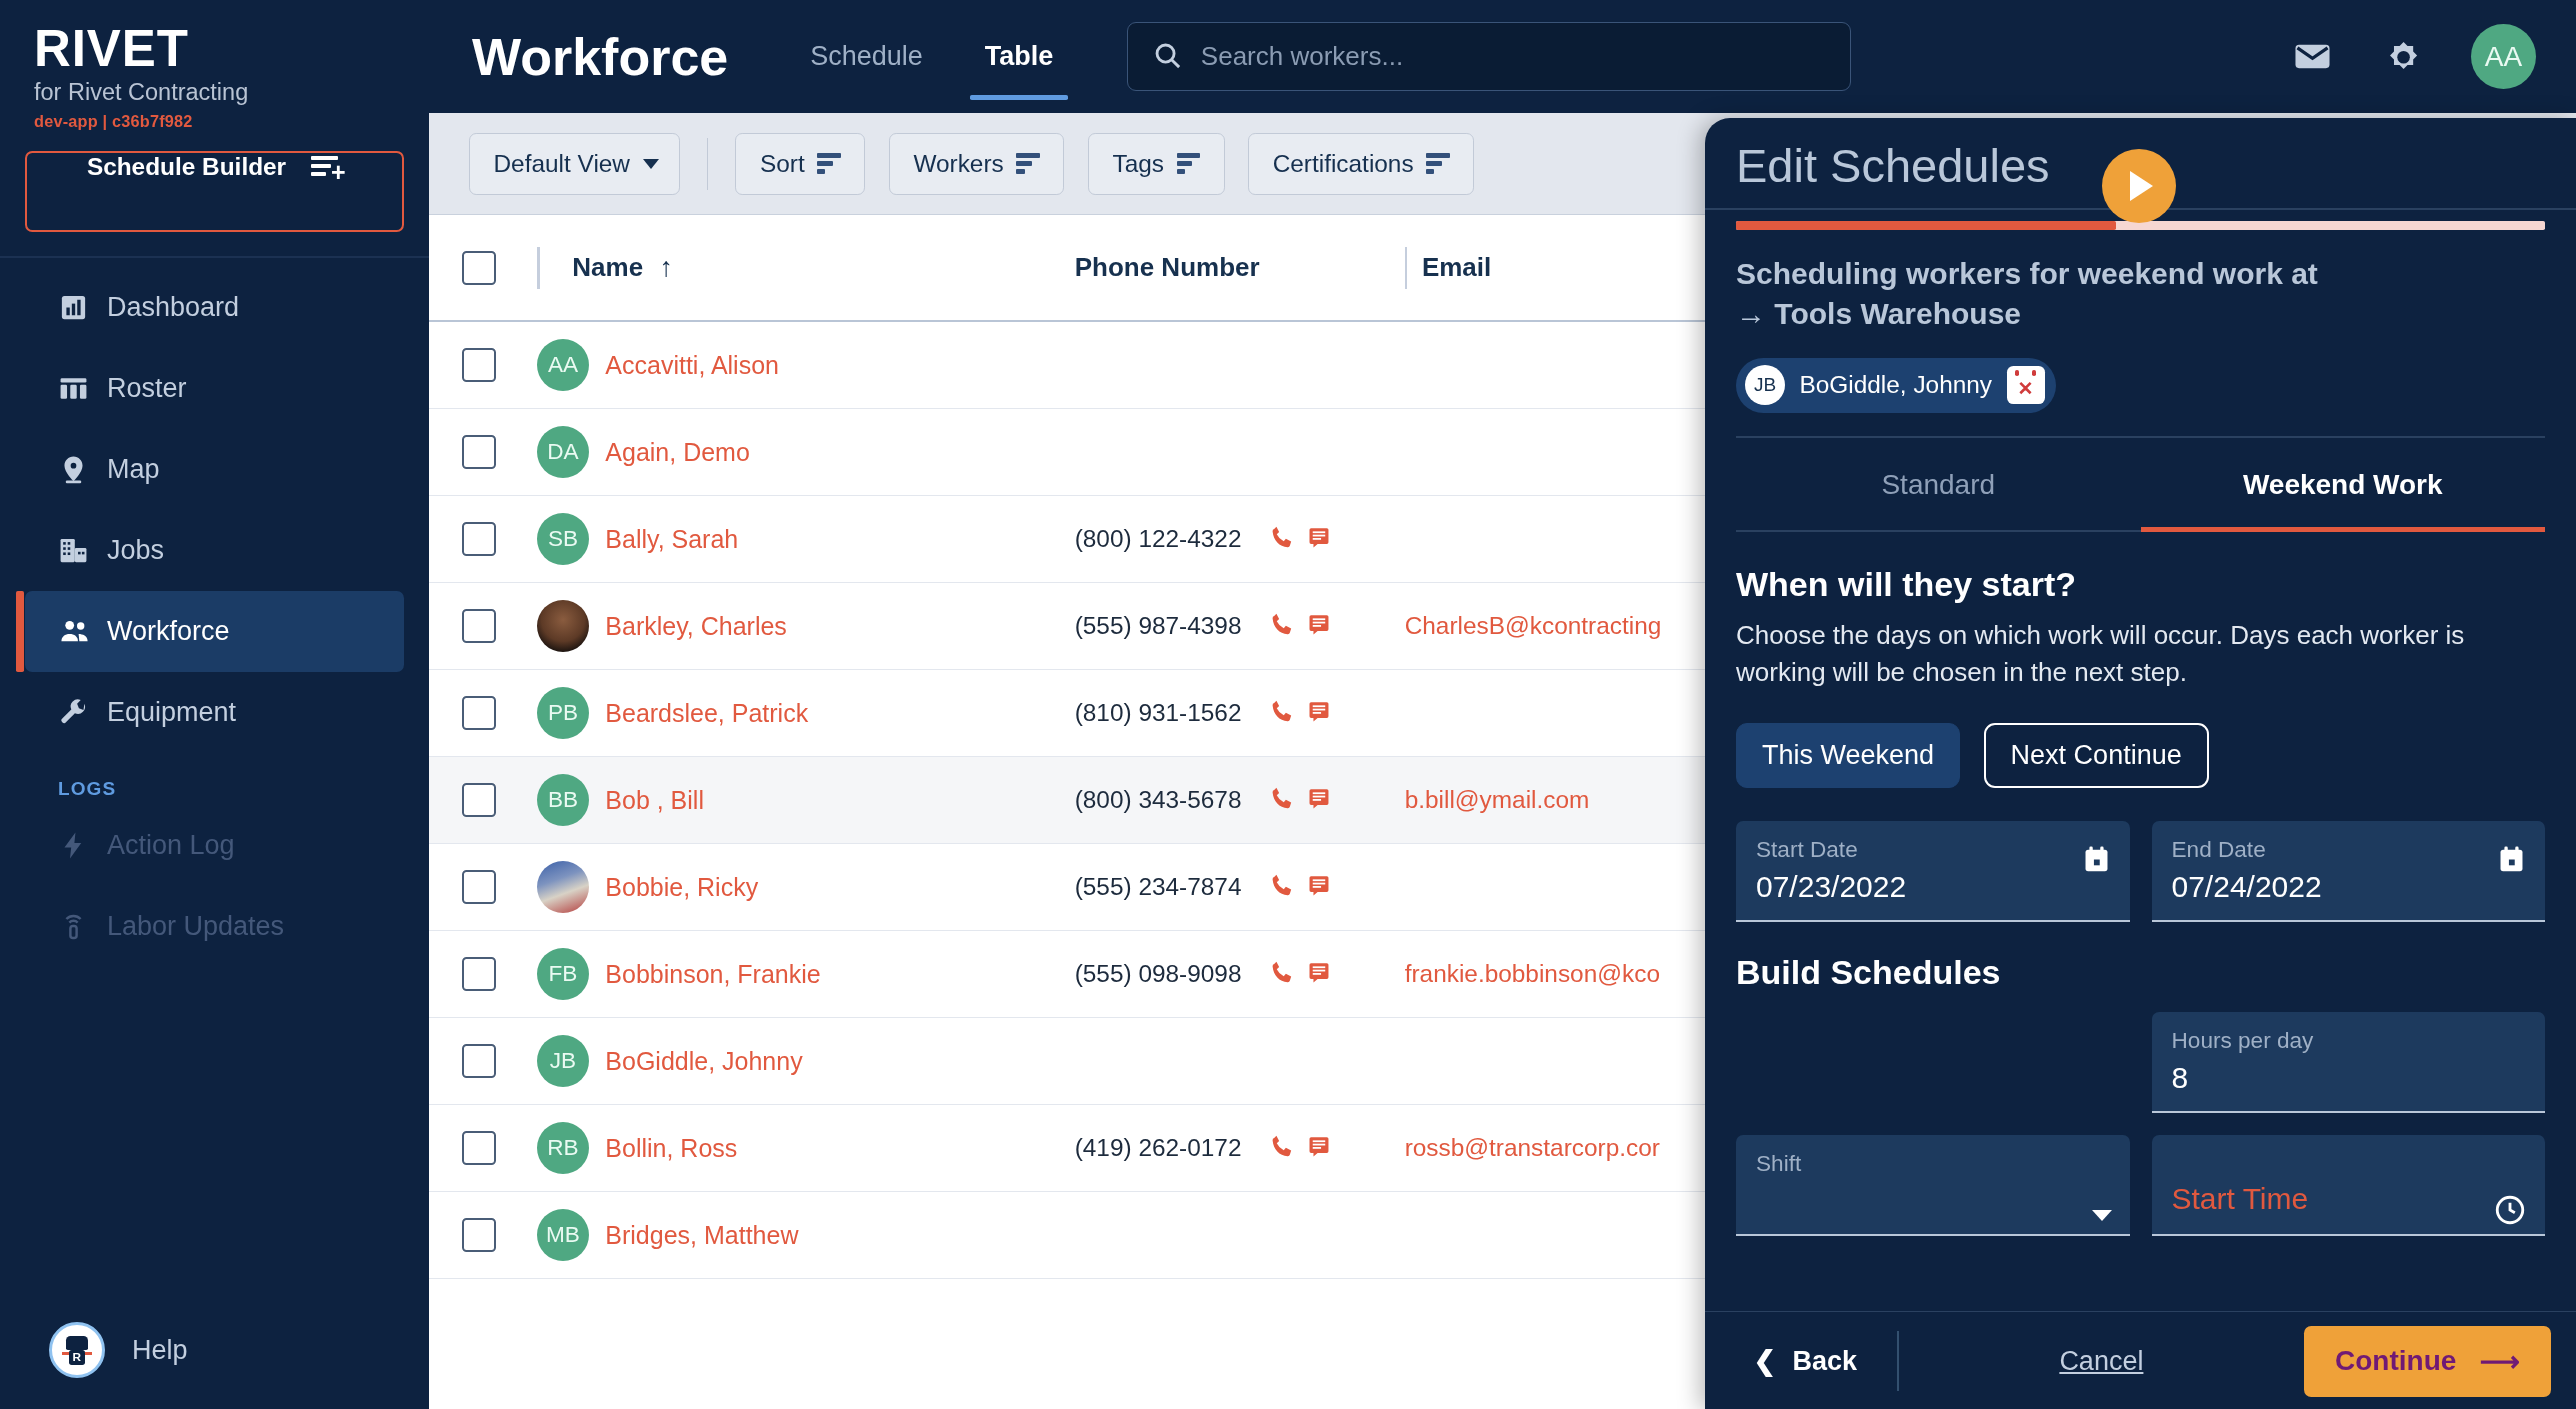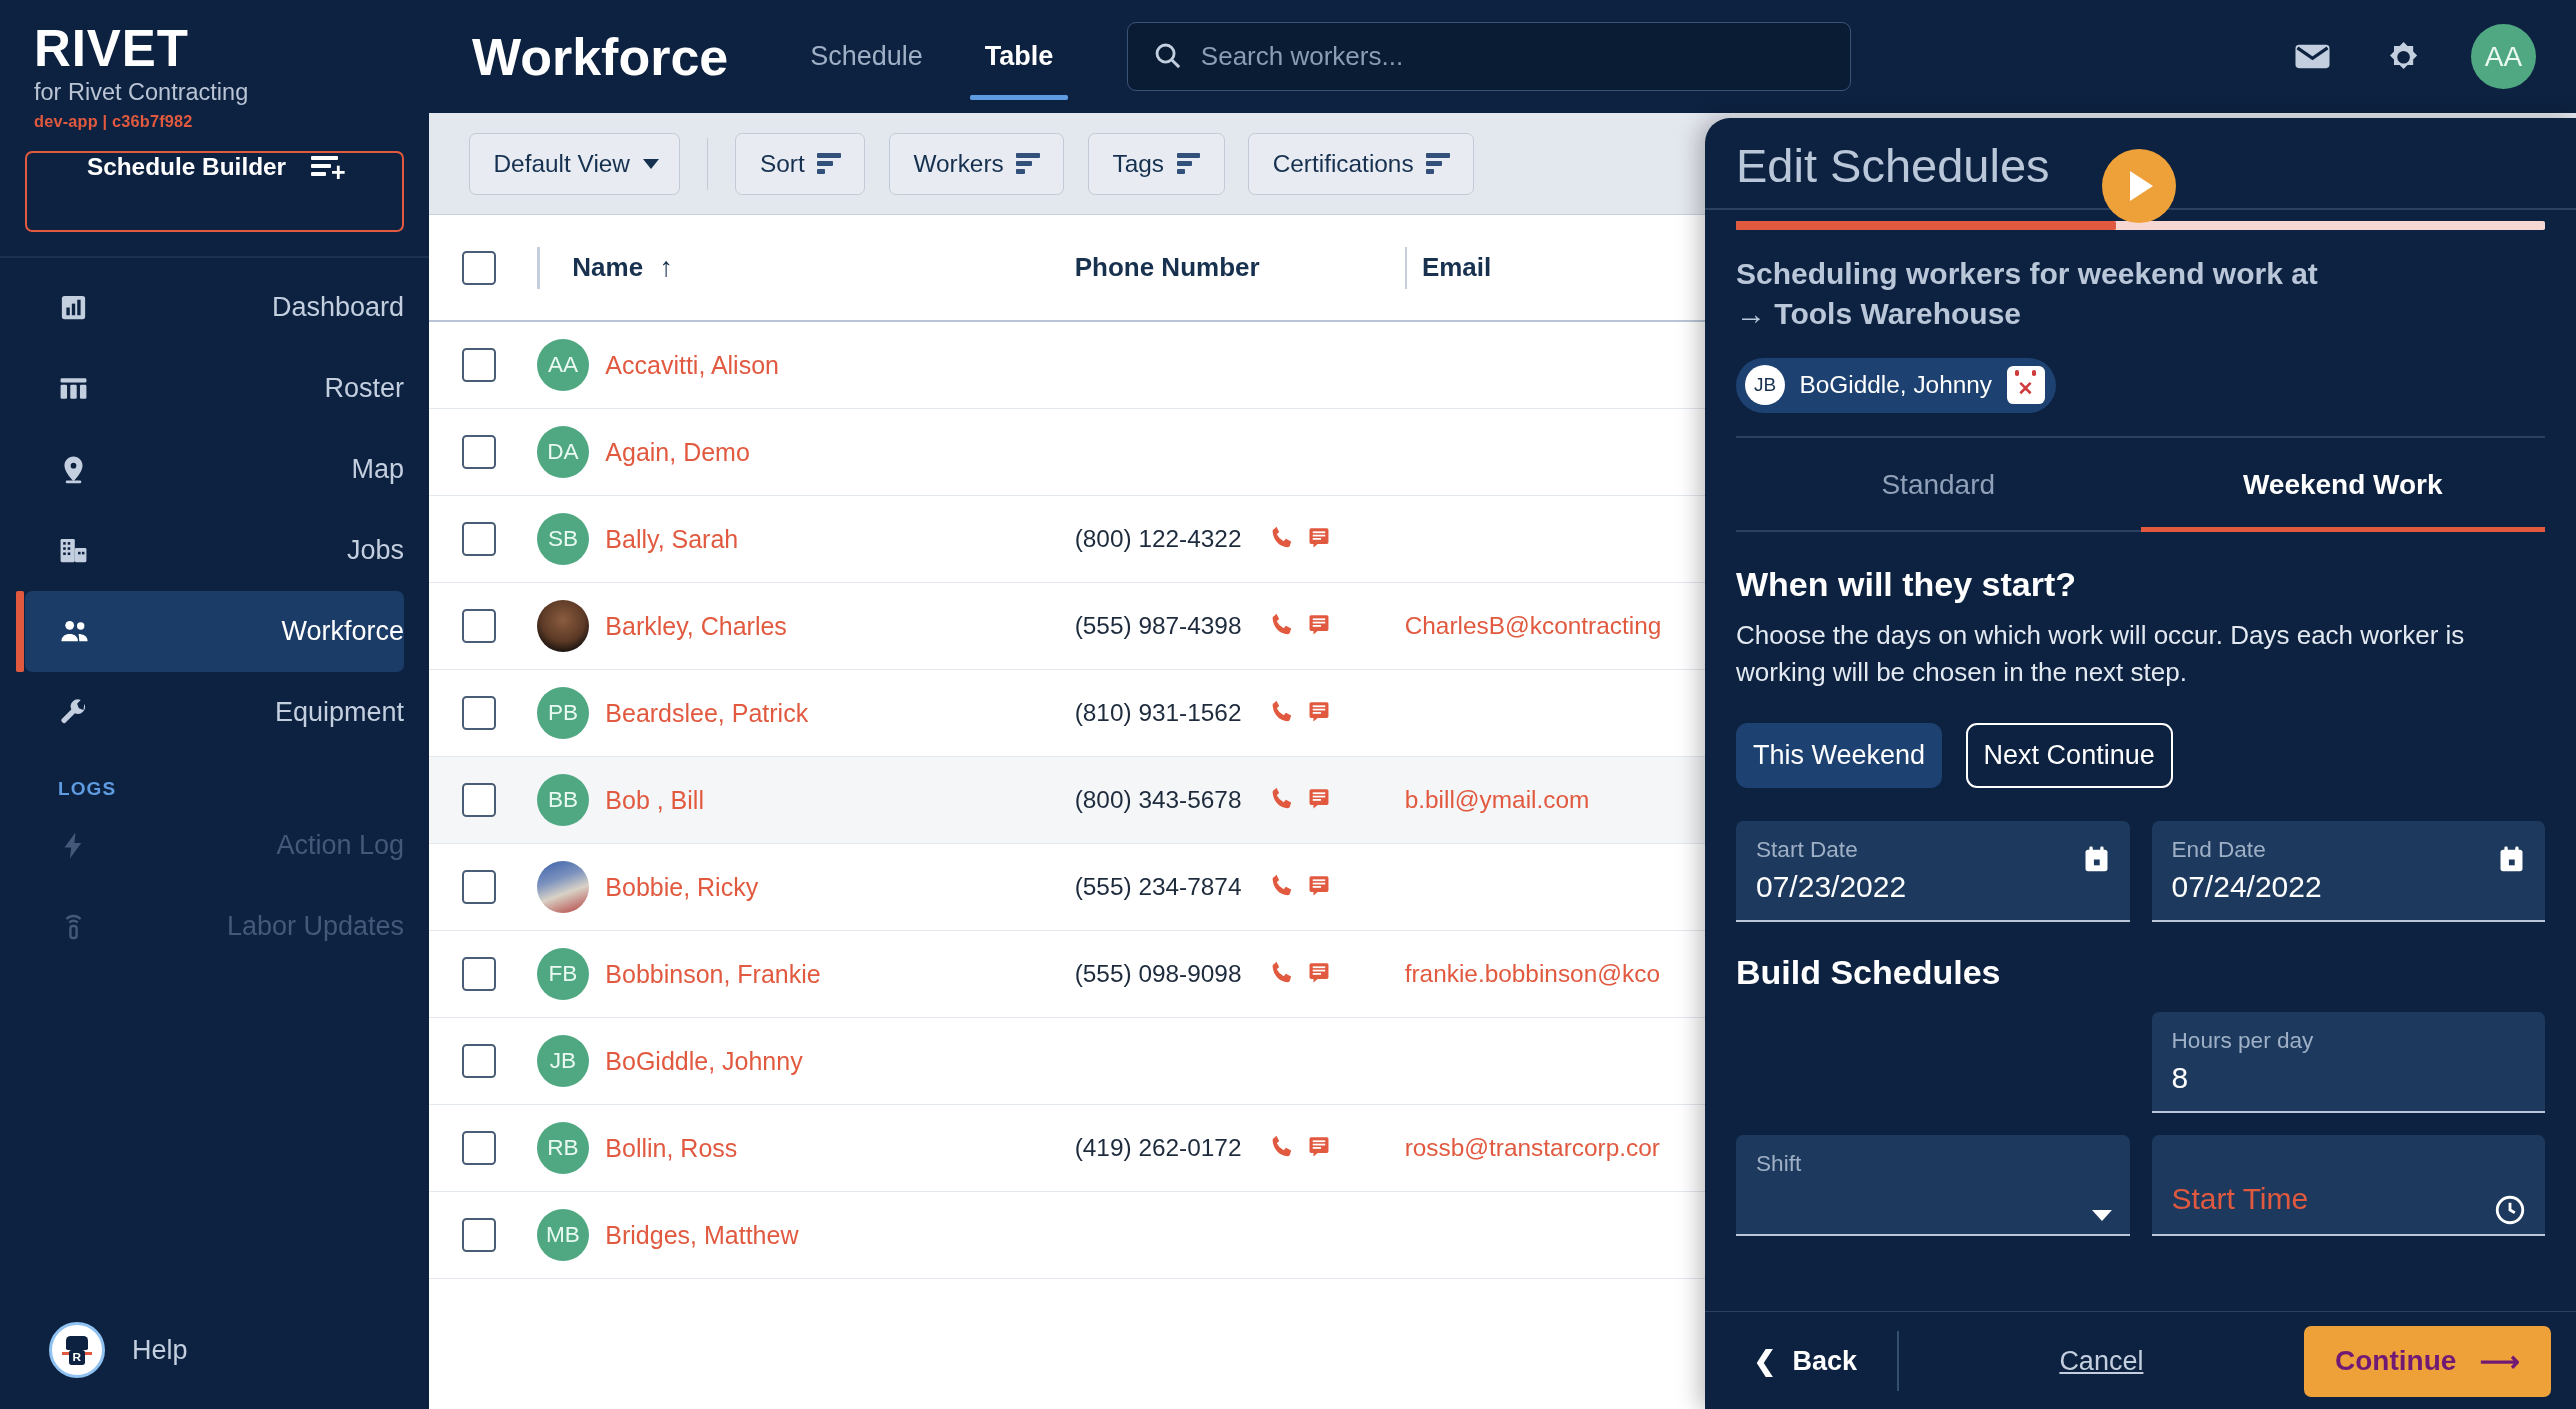--- a/index.html
+++ b/index.html
@@ -35,21 +35,21 @@
   .sb-icon i:nth-child(2){ width:20px;}
   .sb-icon i:nth-child(3){ width:14.5px;}
   .sb-plus { position:absolute; right:-3.6px; bottom:-2.7px; color:#fff; font-size:25px; line-height:18px; font-weight:bold;}
 
   .side-divider { height: 1.8px; background: #1b3152; margin: 23.5px 0 9px 0; }
 
   .nav { padding: 0 0 0 0; }
   .nav-item {
     display: flex; align-items: center; height: 81px;
     margin: 0 25px; padding-left: 33px; border-radius: 7.2px;
-    color: #c3cfdf; font-size: 27px; cursor: pointer; position: relative; justify-content: space-between;
+    color: #c3cfdf; font-size: 27px; cursor: pointer; position: relative;
   }
   .nav-item .ico { width: 49px; display:flex; align-items:center; color:#c3cfdf;}
   .nav-item.active { background: #1b3c66; color: #ffffff; }
   .nav-item.active .ico { color: #ffffff; }
   .nav-item.active::before {
     content:""; position:absolute; left:-9px; top:0; bottom:0; width:8.1px;
     background:#e1593f; border-radius:1.8px;
   }
   .nav-item.disabled { color: #4c6party; }
   .nav-item.disabled { color: #44587a; cursor: default; }
@@ -190,21 +190,21 @@
   }
   .ptab.active { color:#ffffff; font-weight:bold; }
   .ptab.active::after { content:""; position:absolute; left:0; right:0; bottom:0; height:4.5px; background:#e1593f;}
   .ptabs-base { height:1.8px; background:#2a4160; margin-top:-1.8px;}
 
   .q-title { color:#ffffff; font-size:34px; font-weight:bold; margin-top:33px;}
   .q-desc { color:#e3e9f1; font-size:26px; line-height:1.45; margin-top:12.7px; }
   .wk-btns { display:flex; gap:23.5px; margin-top:31px; }
   .wk-btn {
     height:65px; border-radius:11px; display:flex; align-items:center; justify-content:center;
-    padding: 0 16px; font-size:27px; cursor:pointer;
+    padding: 0 25px; font-size:27px; cursor:pointer;
   }
   .wk-btn.sel { background:#1d4170; color:#ffffff; border:1.8px solid #1d4170; }
   .wk-btn.unsel { background:transparent; color:#ffffff; border:2.7px solid #ffffff; }
 
   .date-row { display:flex; gap:22px; margin-top:33px; }
   .field {
     flex:1; background:#1d3a5e; border-bottom:2.7px solid #b9c7d9; border-radius:7.2px 7.2px 0 0;
     padding: 16.3px 18px 12.7px 20px; position:relative; min-height:101px;
   }
   .field-label { color:#9fb0c6; font-size:22.6px; }

